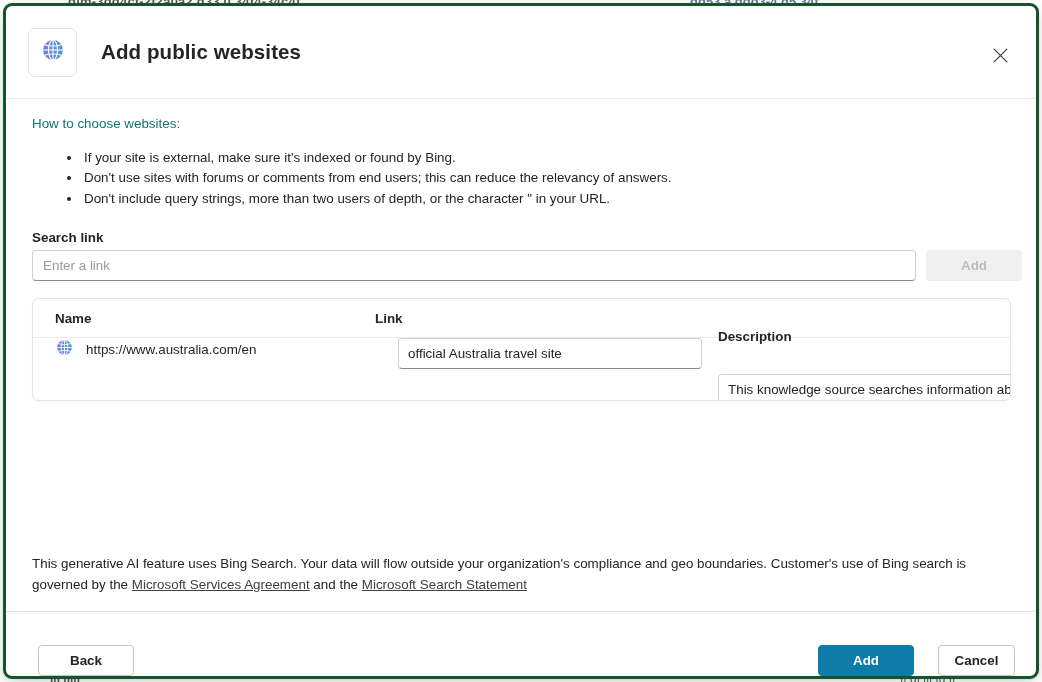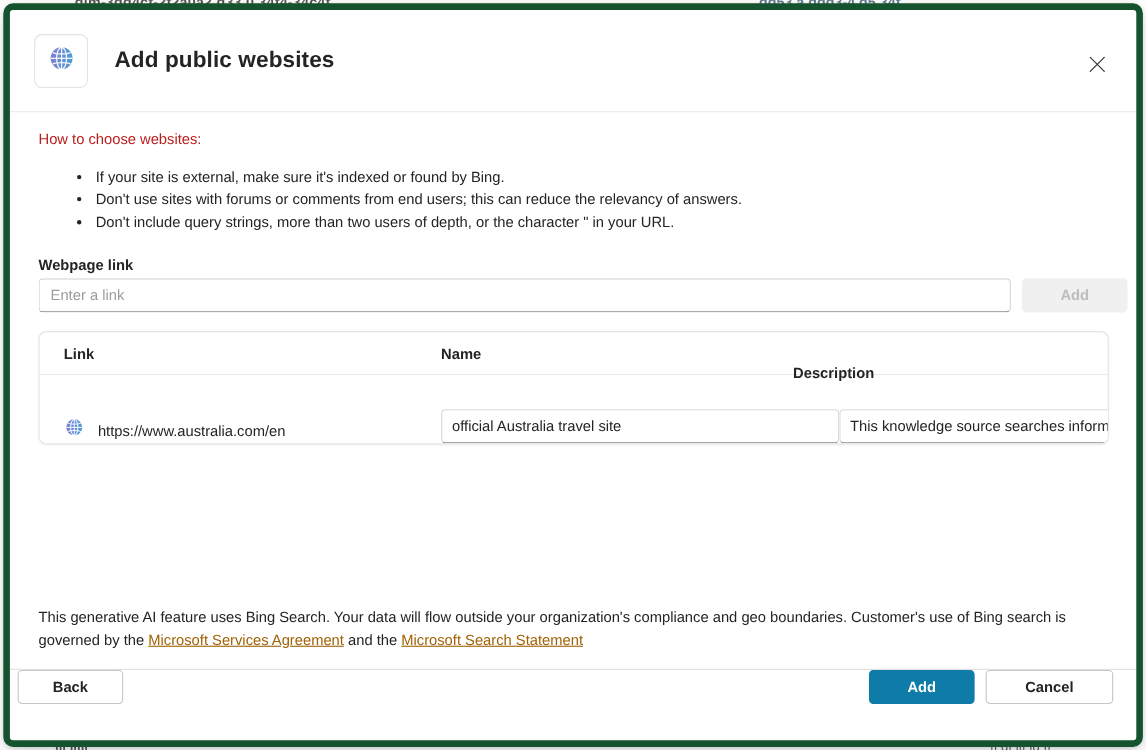--- a/index.html
+++ b/index.html
@@ -32,21 +32,21 @@
   .bg-strip.bottomright { left: 900px; top: 672px; font-size: 12px; font-weight: 400; }
 
   
   #dialog {
     position: absolute;
     left: 3px;
     top: 3px;
     width: 1036px;
     height: 676px;
     background: #ffffff;
-    border: 6px solid #14532d;
+    border: 3px solid #14532d;
     border-radius: 9px;
     box-shadow: 0 6px 22px rgba(0,0,0,.13), 0 1px 3px rgba(0,0,0,.10);
     box-sizing: border-box;
     display: flex;
     flex-direction: column;
     overflow: hidden;
   }
 
   
   .dlg-header {
@@ -94,21 +94,21 @@
 
   
   .dlg-body {
     flex: 1 1 auto;
     padding: 14px 25px 0 26px;
     box-sizing: border-box;
     overflow: hidden;
   }
   .howto-label {
     font-size: 13.4px;
-    color: #b91c1c;
+    color: #0f766e;
     margin: 0 0 2px 0;
     line-height: 21px;
   }
   ul.howto {
     margin: 14px;
     padding-left: 36px;
     list-style: disc;
   }
   ul.howto li {
     font-size: 13.4px;
@@ -171,35 +171,35 @@
     display: flex;
     align-items: center;
     height: 39px;
     border-bottom: 1px solid #edebe9;
     padding: 0 0 0 22px;
     box-sizing: border-box;
   }
   .tbl-head .col { font-size: 13.4px; font-weight: 600; color: #242424; }
   .tbl-row {
     display: flex;
-    align-items: flex-end;
+    align-items: flex-start;
     height: 62px;
     padding: 0 0 0 22px;
     box-sizing: border-box;
   }
   .col-link   { flex: 0 0 343px; display: flex; align-items: center; gap: 12px; }
   .col-name   { flex: 0 0 320px; }
   .col-desc   { flex: 1 1 auto; margin-top: 36px; }
   .cell-link-text {
     font-size: 13.4px;
     color: #242424;
     white-space: nowrap;
   }
   .cell-input {
-    width: 362px;
+    width: 304px;
     height: 31px;
     box-sizing: border-box;
     border: 1px solid #d1d1d1;
     border-bottom: 1px solid #8d8d8d;
     border-radius: 4px;
     padding: 0 9px;
     font-family: "Liberation Sans", sans-serif;
     font-size: 13.4px;
     color: #242424;
     background: #fff;
@@ -209,29 +209,29 @@
 
   
   .dlg-disclaimer {
     padding: 0 25px 0 26px;
     font-size: 13.4px;
     line-height: 21px;
     color: #242424;
     margin-bottom: 16px;
   }
   .dlg-disclaimer a {
-    color: #a16207;
+    color: #404040;
     text-decoration: underline;
   }
   .dlg-footer {
     flex: 0 0 65px;
     border-top: 1px solid #e1dfdd;
     display: flex;
-    align-items: flex-start;
-    padding: 0 21px 0 7px;
+    align-items: flex-end;
+    padding: 0 21px 0 32px;
     box-sizing: border-box;
   }
   .btn {
     height: 31px;
     border-radius: 4px;
     font-family: "Liberation Sans", sans-serif;
     font-size: 13.4px;
     font-weight: 600;
     cursor: pointer;
     padding: 0 14px;
@@ -242,21 +242,21 @@
     border: 1px solid #c8c6c4;
     color: #242424;
   }
   .btn-primary {
     border: 1px solid #0f7ba8;
     background: #0f7ba8;
     color: #ffffff;
   }
   .btn-back { width: 96px; }
   .btn-add { width: 96px; margin-left: auto; }
-  .btn-cancel { width: 116px; margin-left: 10px; }
+  .btn-cancel { width: 77px; margin-left: 24px; }
 </style>
 </head>
 <body>
 
 <div id="backdrop">
   <div class="bg-strip top">dim-3dd4cf-2f2a0a2   d33.0.34f4-34c4f</div>
   <div class="bg-strip topright">dd53 a ddd3-4 d5 34f</div>
   <div class="bg-strip bottom">ılı ııııı</div>
   <div class="bg-strip bottomright">ıı dı lıl ıd ıı</div>
 </div>
@@ -294,30 +294,30 @@
 
   <div class="dlg-body">
 
     <p class="howto-label">How to choose websites:</p>
     <ul class="howto">
       <li>If your site is external, make sure it's indexed or found by Bing.</li>
       <li>Don't use sites with forums or comments from end users; this can reduce the relevancy of answers.</li>
       <li>Don't include query strings, more than two users of depth, or the character " in your URL.</li>
     </ul>
 
-    <div class="field-label">Webpage link</div>
+    <div class="field-label">Search link</div>
     <div class="link-row">
       <input class="link-input" type="text" placeholder="Enter a link" style="">
       <button class="add-inline-btn">Add</button>
     </div>
 
     <div class="table-card">
       <div class="tbl-head">
+        <div class="col col-name">Name</div>
         <div class="col col-link">Link</div>
-        <div class="col col-name">Name</div>
         <div class="col col-desc">Description</div>
       </div>
       <div class="tbl-row">
         <div class="col-link">
           <span>
             <svg width="19" height="19" viewBox="0 0 24 24">
               <defs>
                 <linearGradient id="gB" x1="0" y1="0" x2="1" y2="0">
                   <stop offset="0%" stop-color="#7a7fd6"></stop>
                   <stop offset="100%" stop-color="#4f9bd0"></stop>

